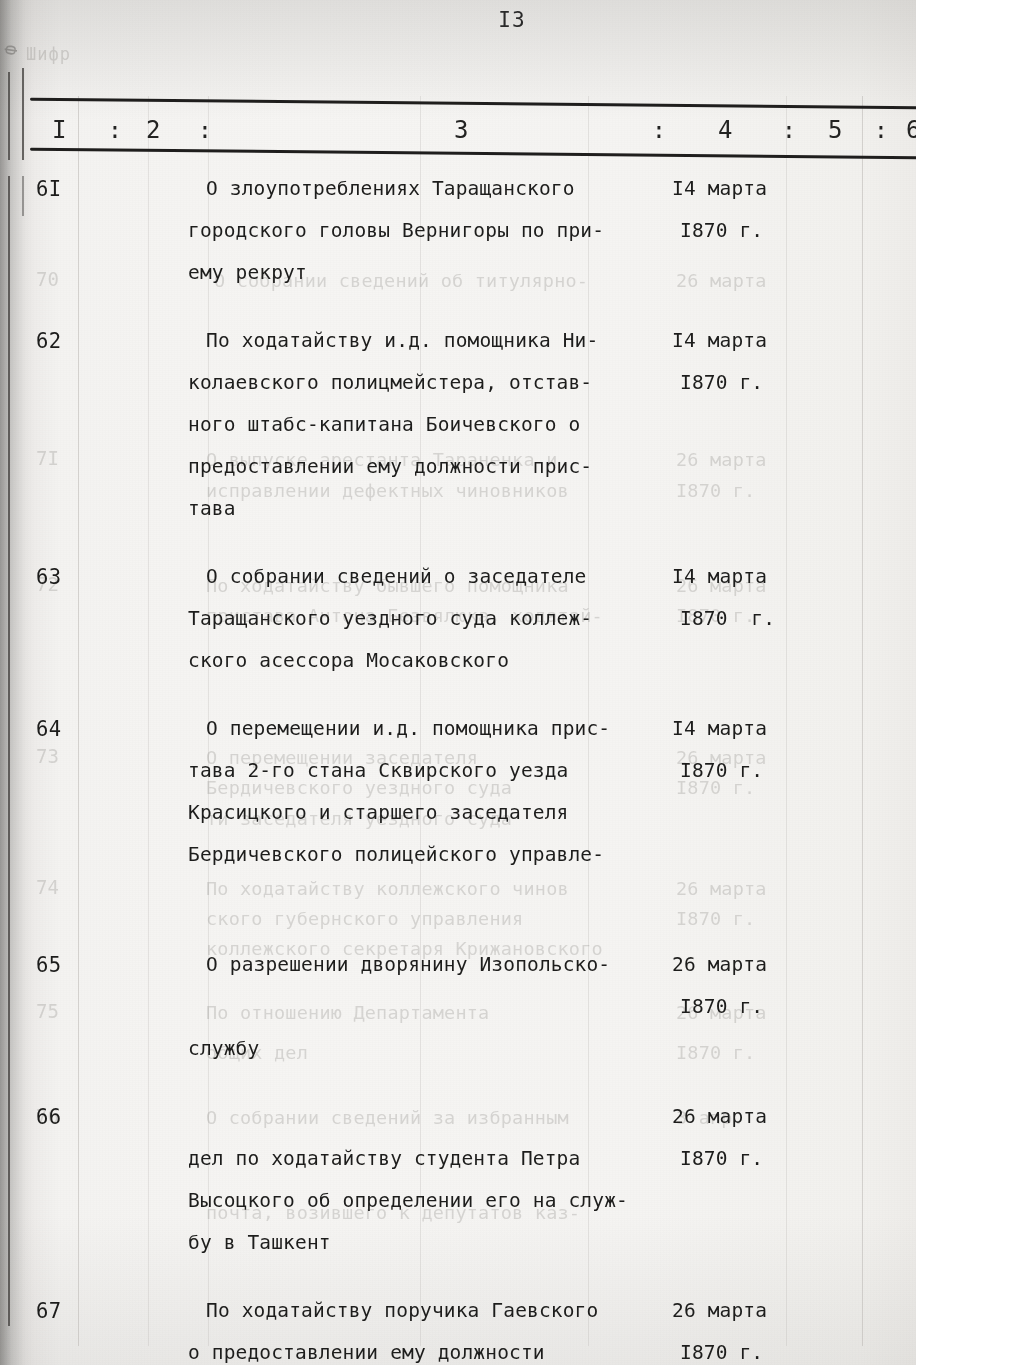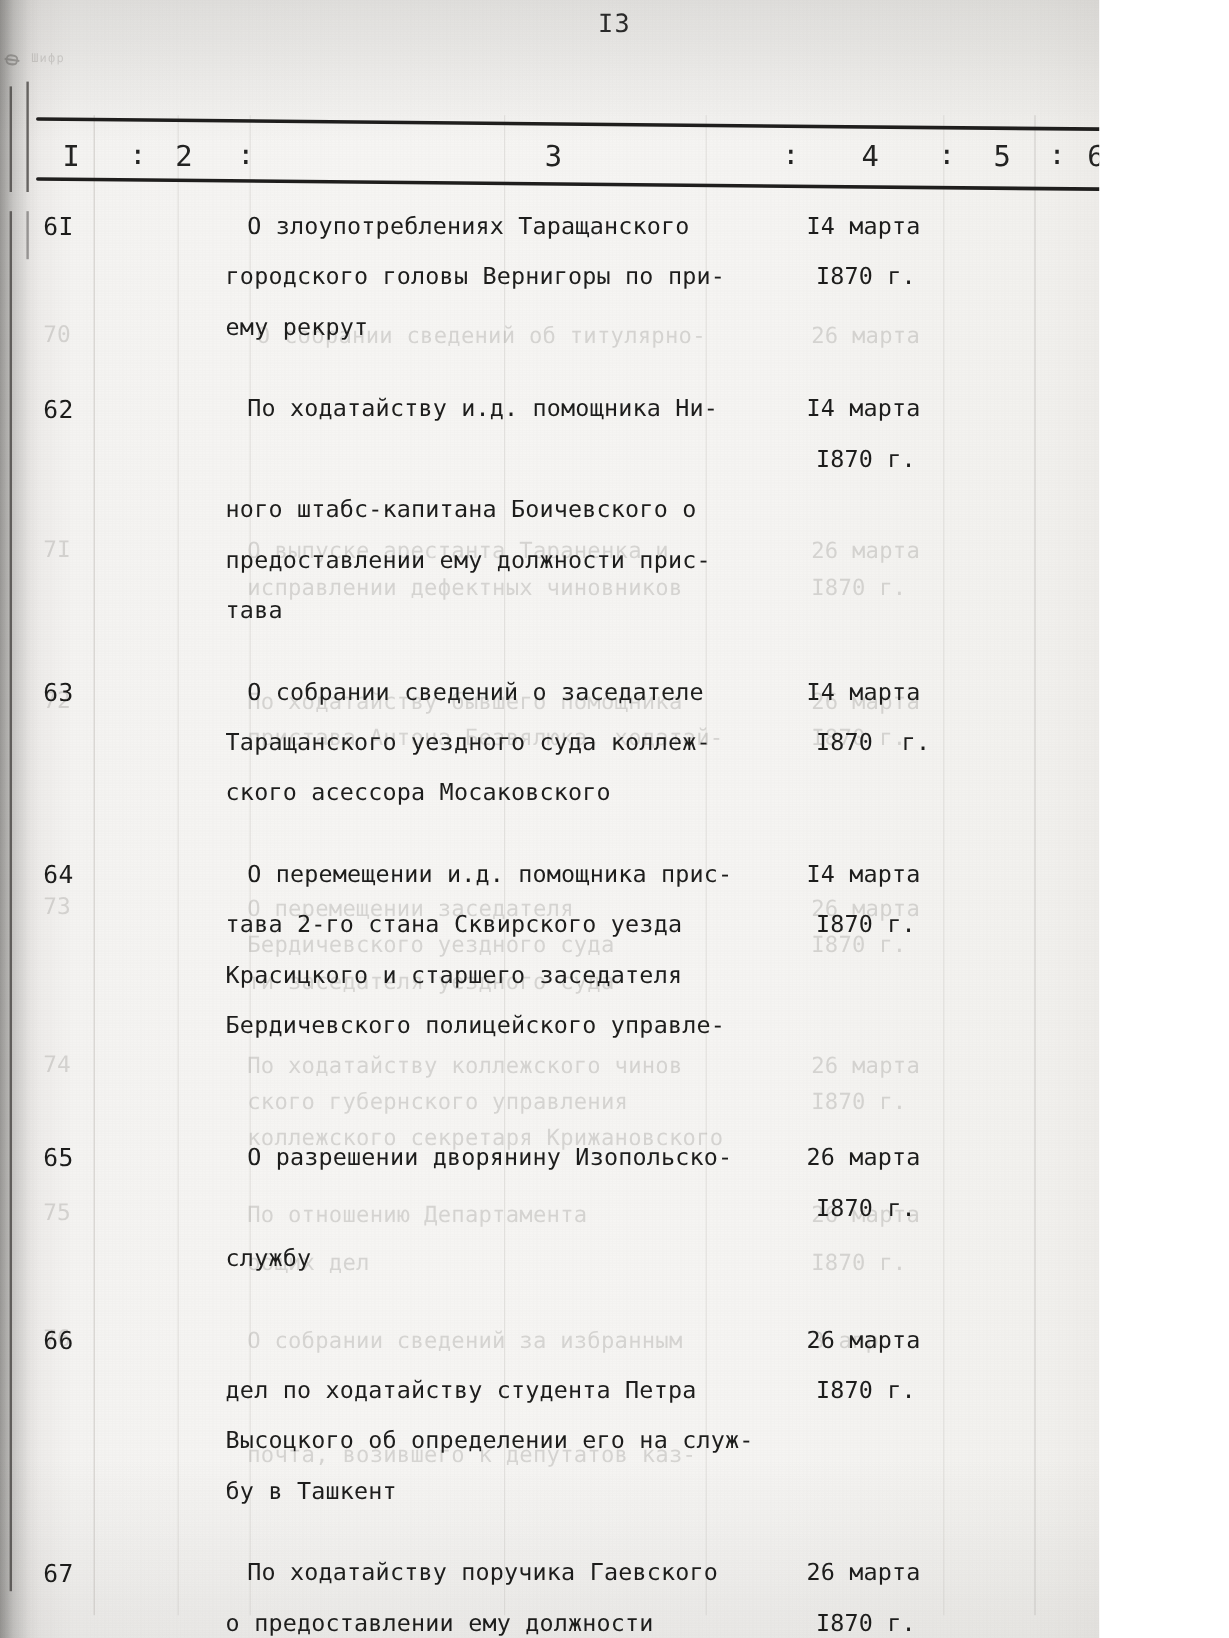--- a/index.html
+++ b/index.html
@@ -161,21 +161,21 @@
   .ghost-num {
     position: absolute;
     font-size: 19px;
     color: #8e8c88;
     opacity: .30;
     filter: blur(.55px);
     pointer-events: none;
   }
   .ghost-mark {
     position: absolute;
-    font-size: 10px;
+    font-size: 17px;
     color: #9a9793;
     opacity: .38;
     filter: blur(.6px);
     pointer-events: none;
   }
   .edge-glyph {
     position: absolute;
     font-size: 17px;
     color: #6d6b68;
     opacity: .55;
@@ -325,21 +325,21 @@
         <div class="entry-lines">
           <div class="line"><span class="subj indent">О злоупотреблениях Таращанского</span><span class="date">I4 марта</span></div>
           <div class="line"><span class="subj">городского головы Вернигоры по при-</span><span class="date pad">I870 г.</span></div>
           <div class="line"><span class="subj">ему рекрут</span></div>
         </div>
       </div>
       <div class="entry" style="height: 236px;">
         <div class="entry-num" style="top: 0px;">62</div>
         <div class="entry-lines">
           <div class="line"><span class="subj indent">По ходатайству и.д. помощника Ни-</span><span class="date">I4 марта</span></div>
-          <div class="line"><span class="date pad">I870 г.</span></div>
+          <div class="line"><span class="subj">колаевского полицмейстера, отстав-</span><span class="date pad">I870 г.</span></div>
           <div class="line"><span class="subj">ного штабс-капитана Боичевского о</span></div>
           <div class="line"><span class="subj">предоставлении ему должности прис-</span></div>
           <div class="line"><span class="subj">тава</span></div>
         </div>
       </div>
       <div class="entry" style="height: 152px;">
         <div class="entry-num" style="top: 0px;">63</div>
         <div class="entry-lines">
           <div class="line"><span class="subj indent">О собрании сведений о заседателе</span><span class="date">I4 марта</span></div>
           <div class="line"><span class="subj">Таращанского уездного суда коллеж-</span><span class="date pad">I870  г.</span></div>

